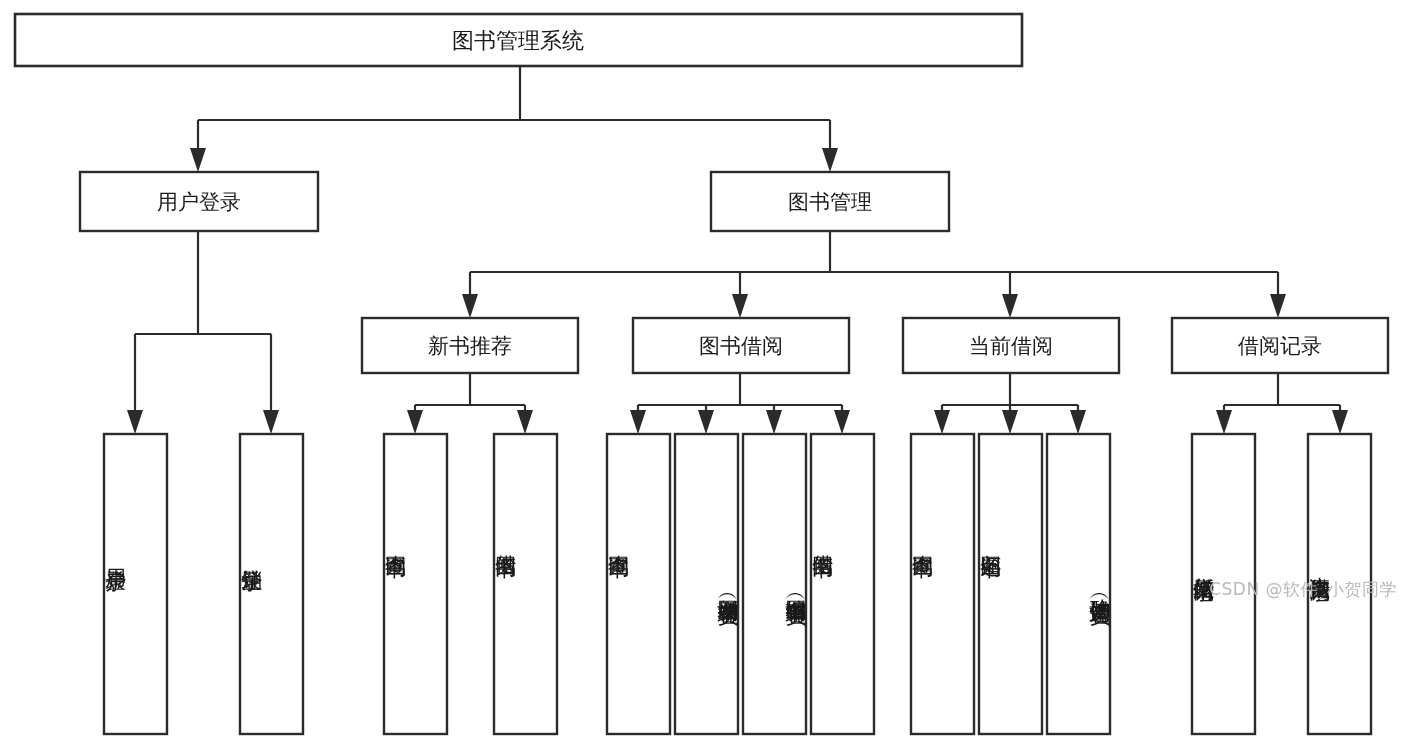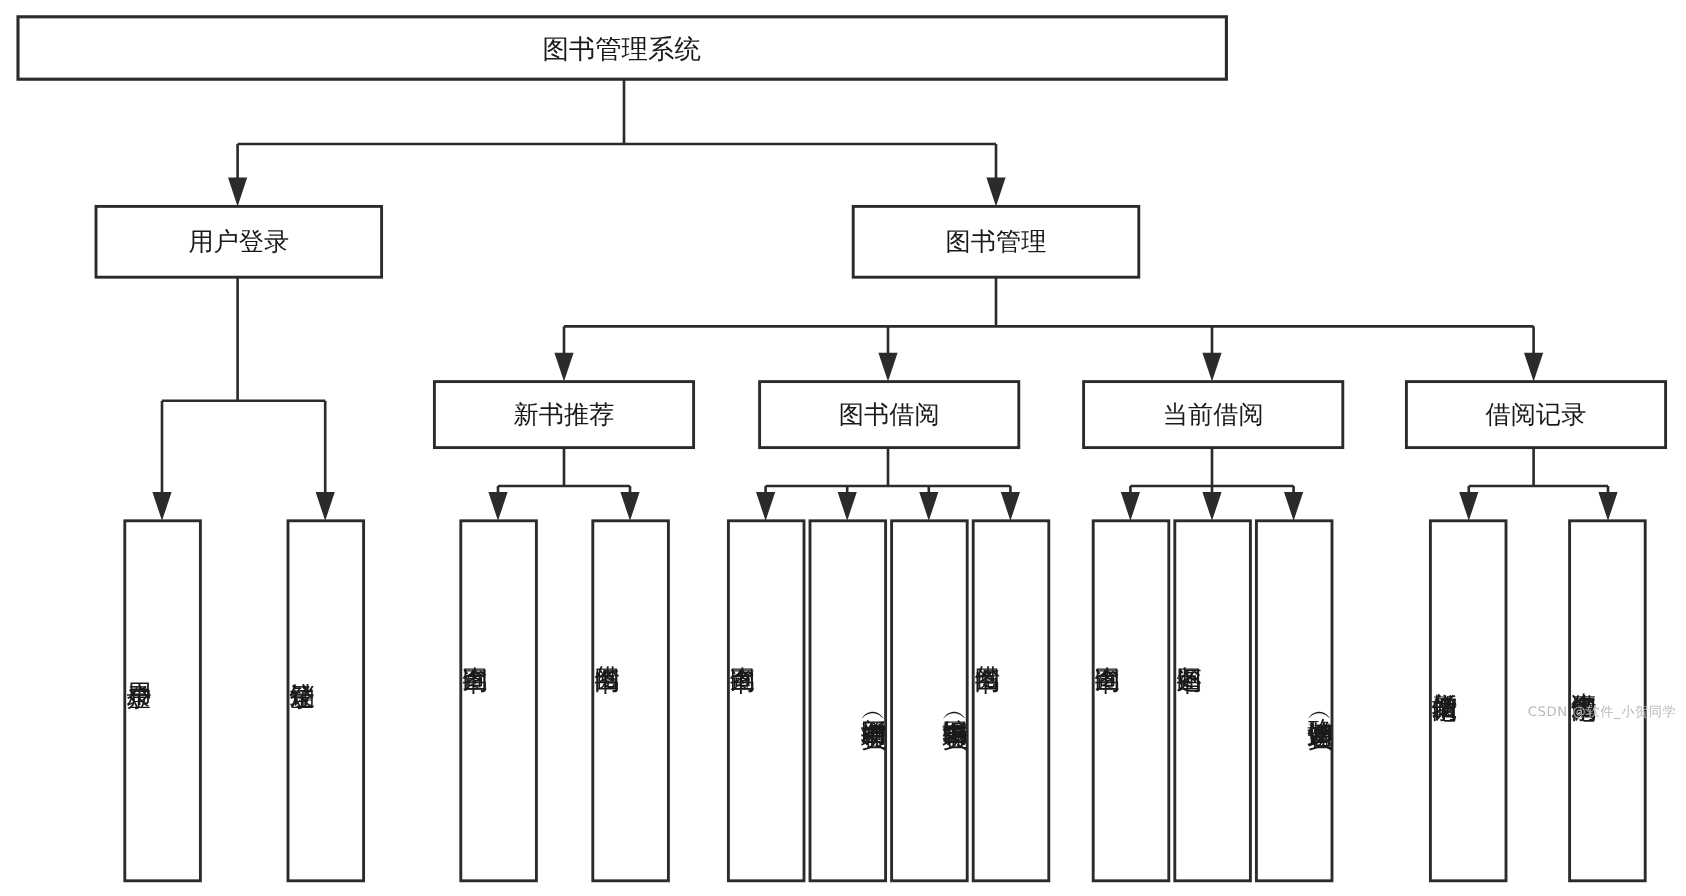--- a/index.html
+++ b/index.html
@@ -77,21 +77,21 @@
     justify-content: center;
     text-align: center;
     box-sizing: border-box;
     pointer-events: none;
   }
   #watermark {
     position: absolute;
     right: 8px;
     bottom: 4px;
     font-family: "DejaVu Sans", "Liberation Sans", sans-serif;
-    font-size: 11px;
+    font-size: 17px;
     color: #b9b9b9;
     white-space: nowrap;
     letter-spacing: 0.5px;
   }
 </style>
 </head>
 <body>
 
 <div id="diagram-root">
 

